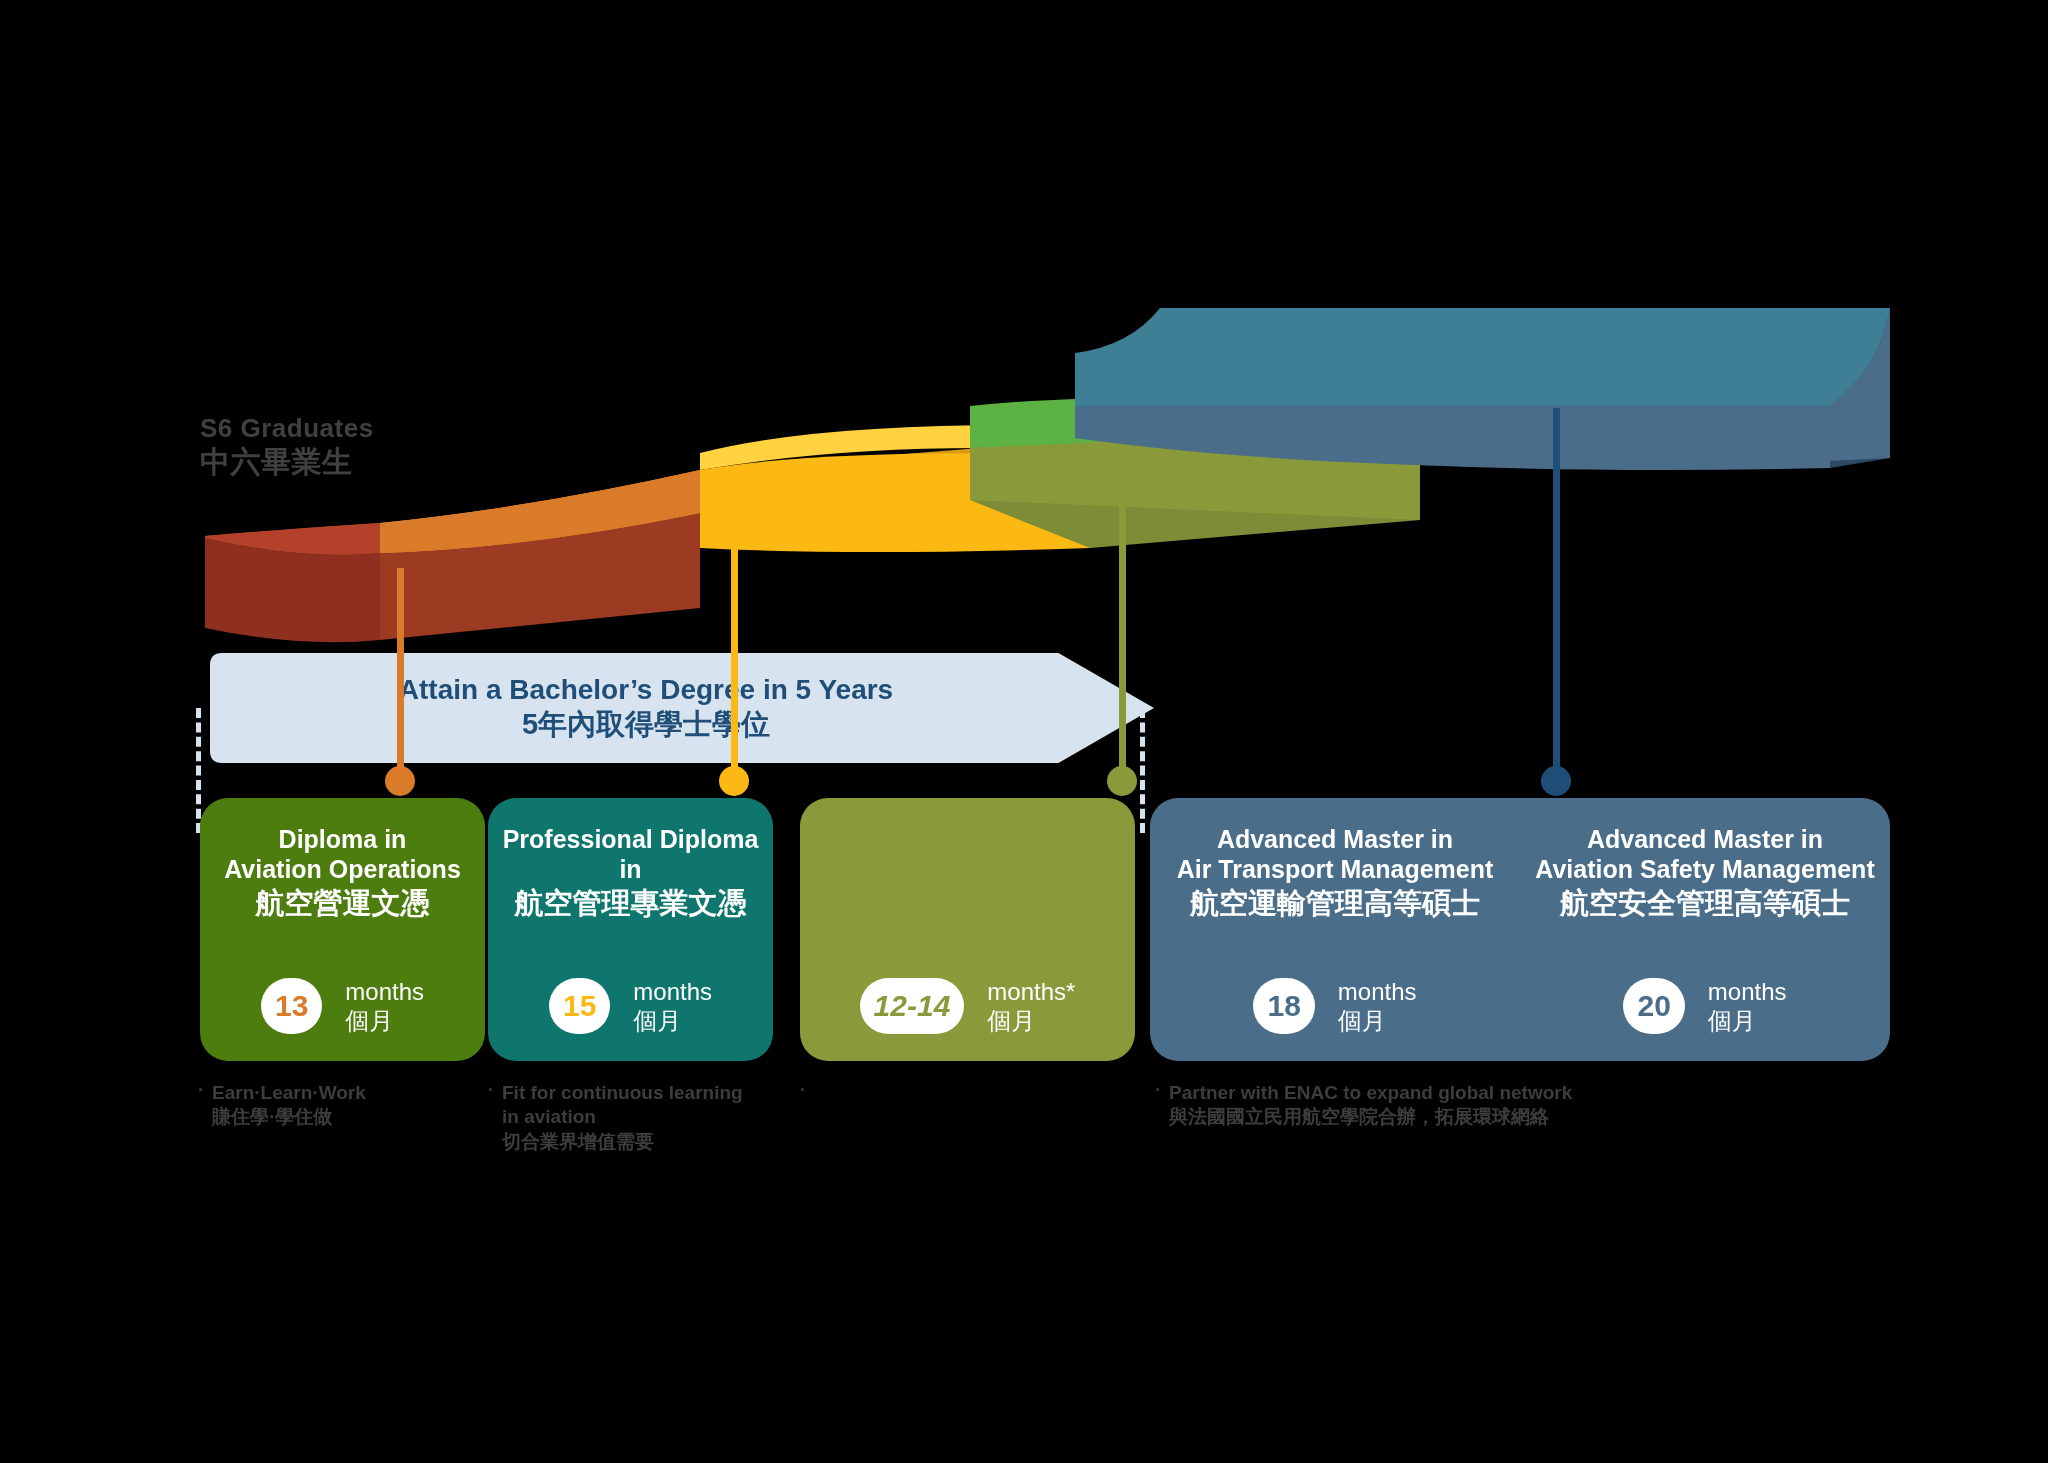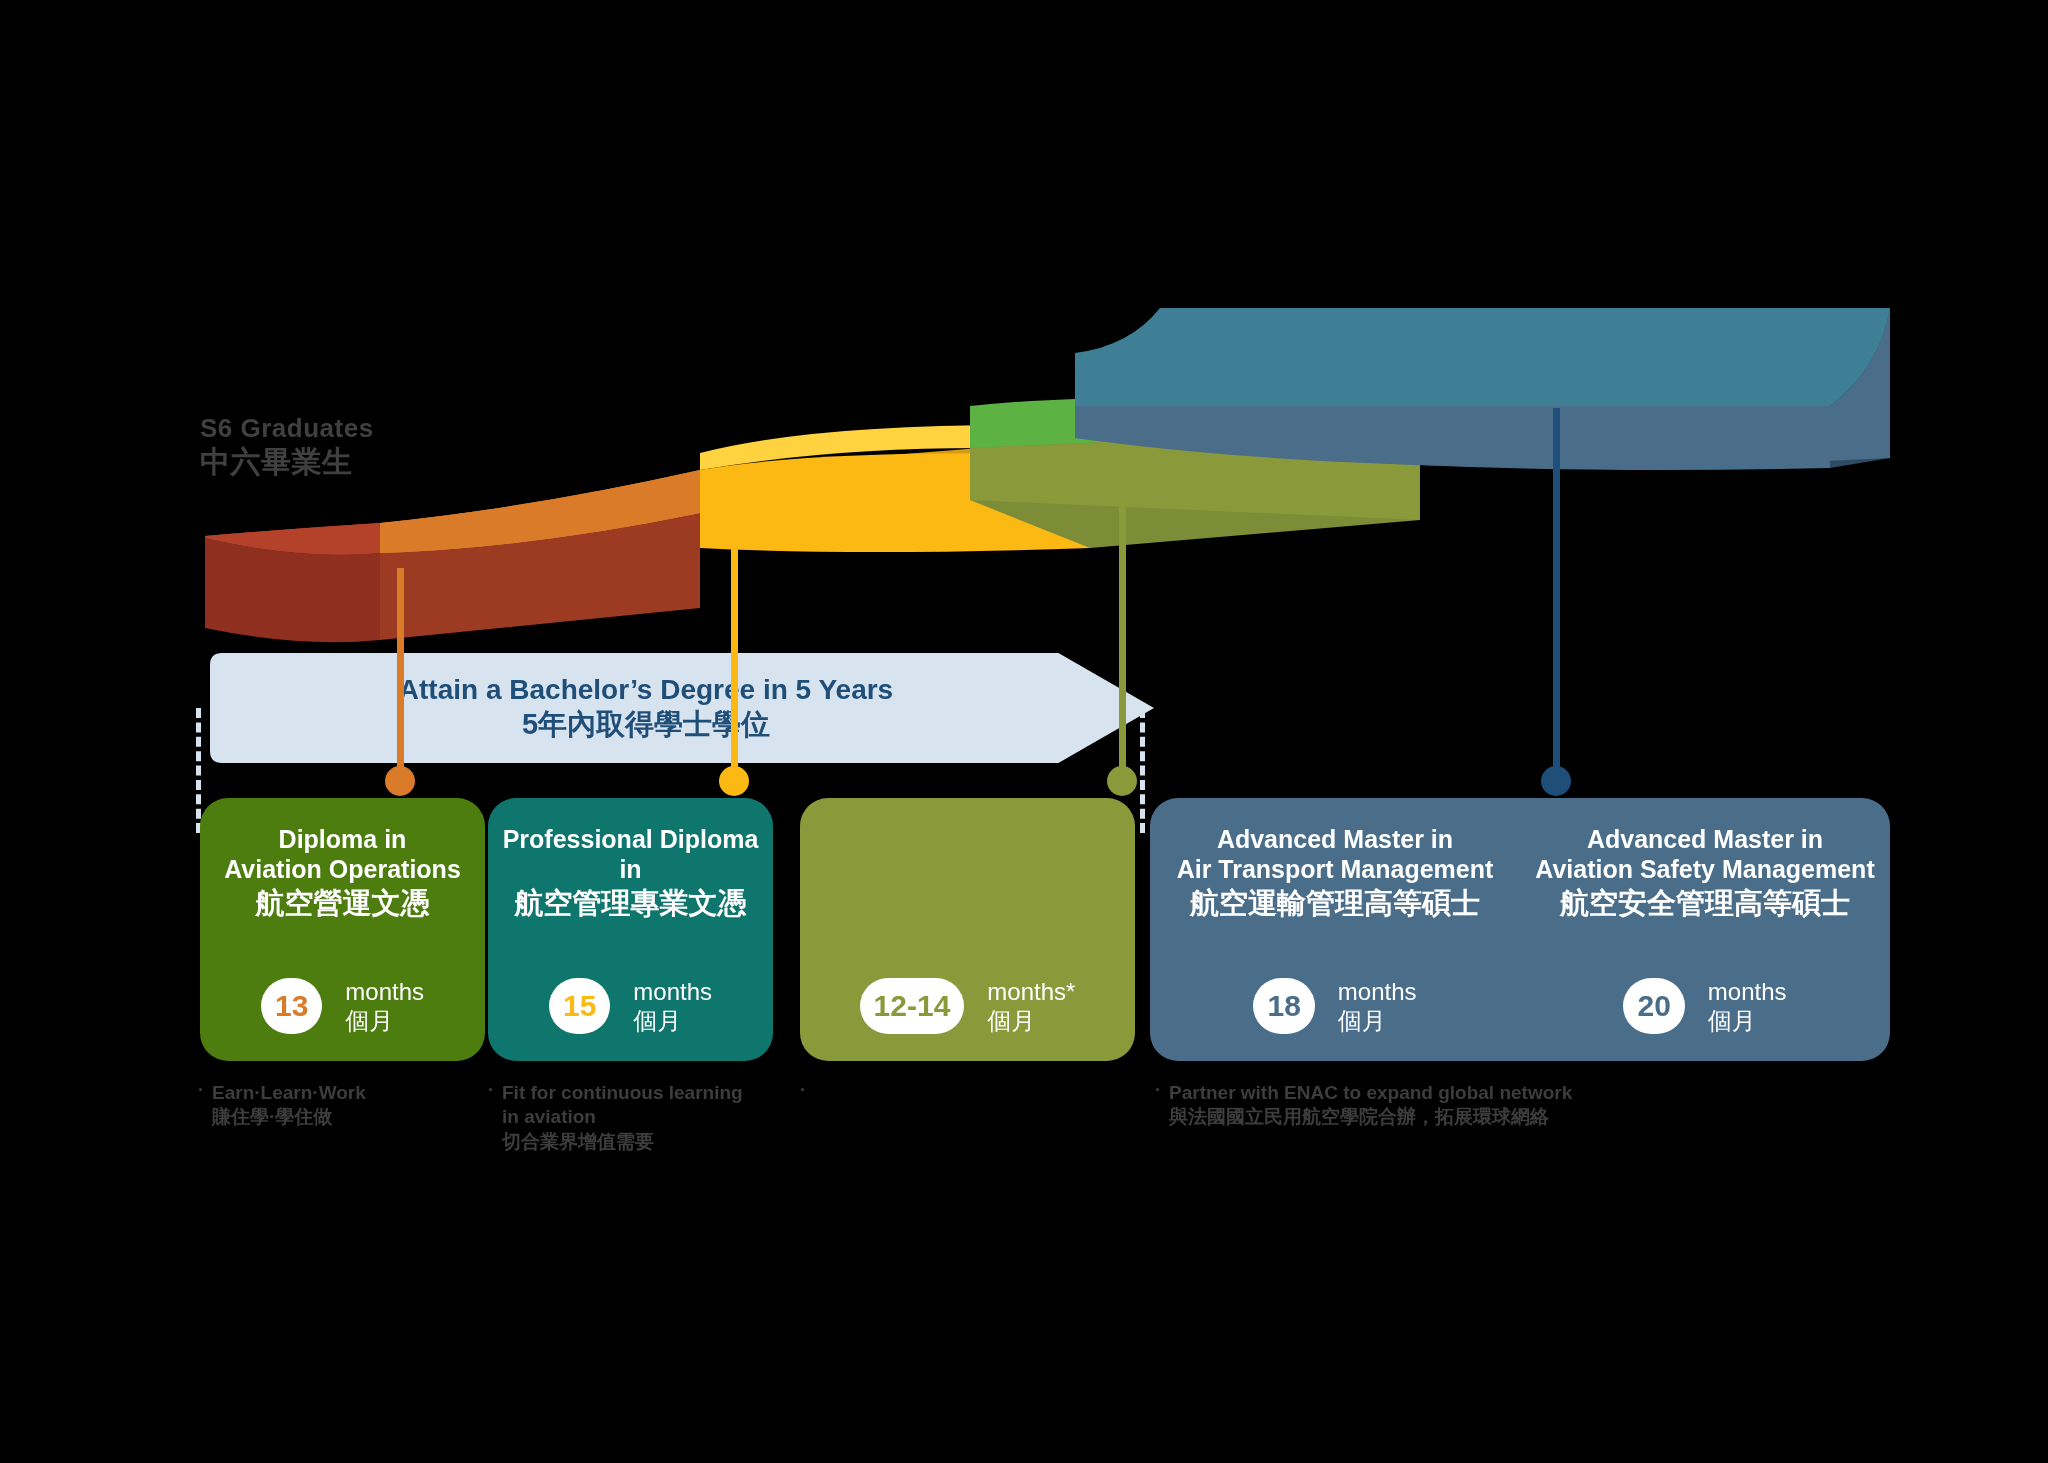--- a/index.html
+++ b/index.html
@@ -216,21 +216,21 @@
       <div class="badge" style="color:#fcb813;">15</div>
       <div class="months-label">
         <span>months</span>
         <span class="zh">個月</span>
       </div>
     </div>
   </div>
 
   <div class="abs card" style="left:800px; top:790px; width:335px; height:263px; background:#8a9a3b; padding-top:20px;">
     <div class="months-row">
-      <div class="badge" style="color:#8a9a3b;">12-14</div>
+      <div class="badge" style="color:#8a9a3b;font-style:italic;">12-14</div>
       <div class="months-label">
         <span>months*</span>
         <span class="zh">個月</span>
       </div>
     </div>
   </div>
 
   <div class="abs" style="left:1150px; top:790px; width:740px; height:263px; background:#4a6d89; border-radius:28px;">
 
     <div class="card" style="position:absolute; left:0px; top:0px; width:370px; height:263px; background:transparent;">

